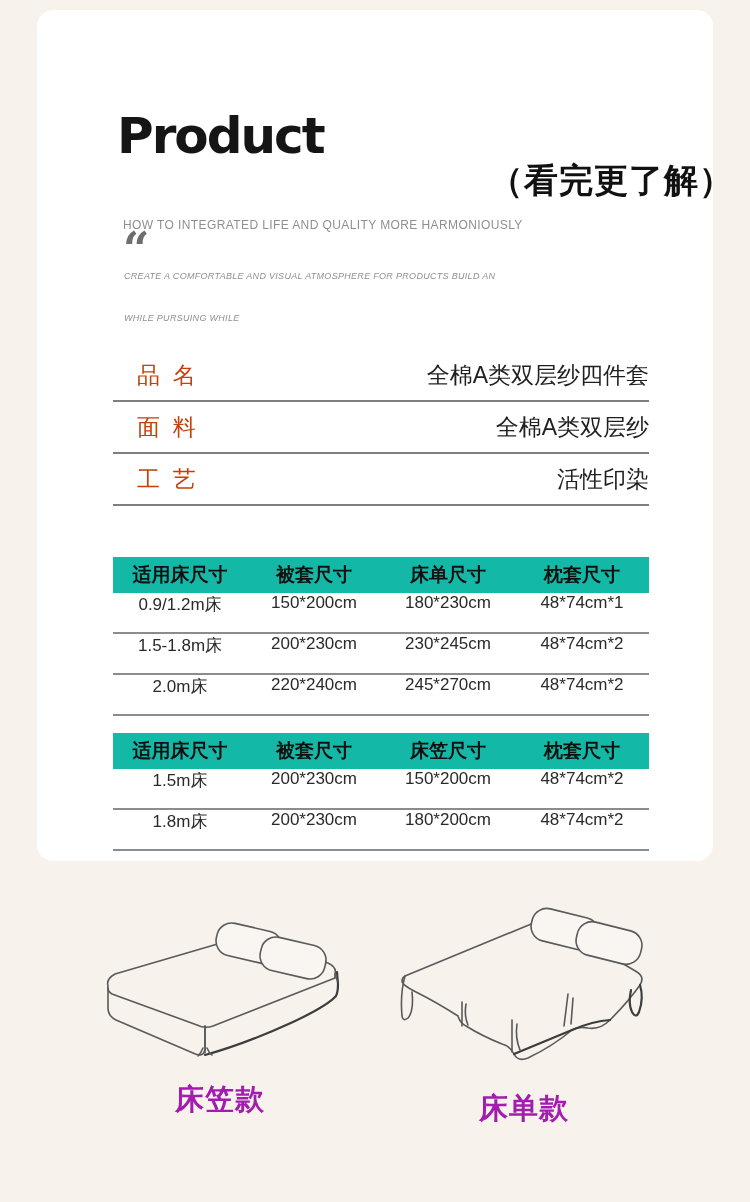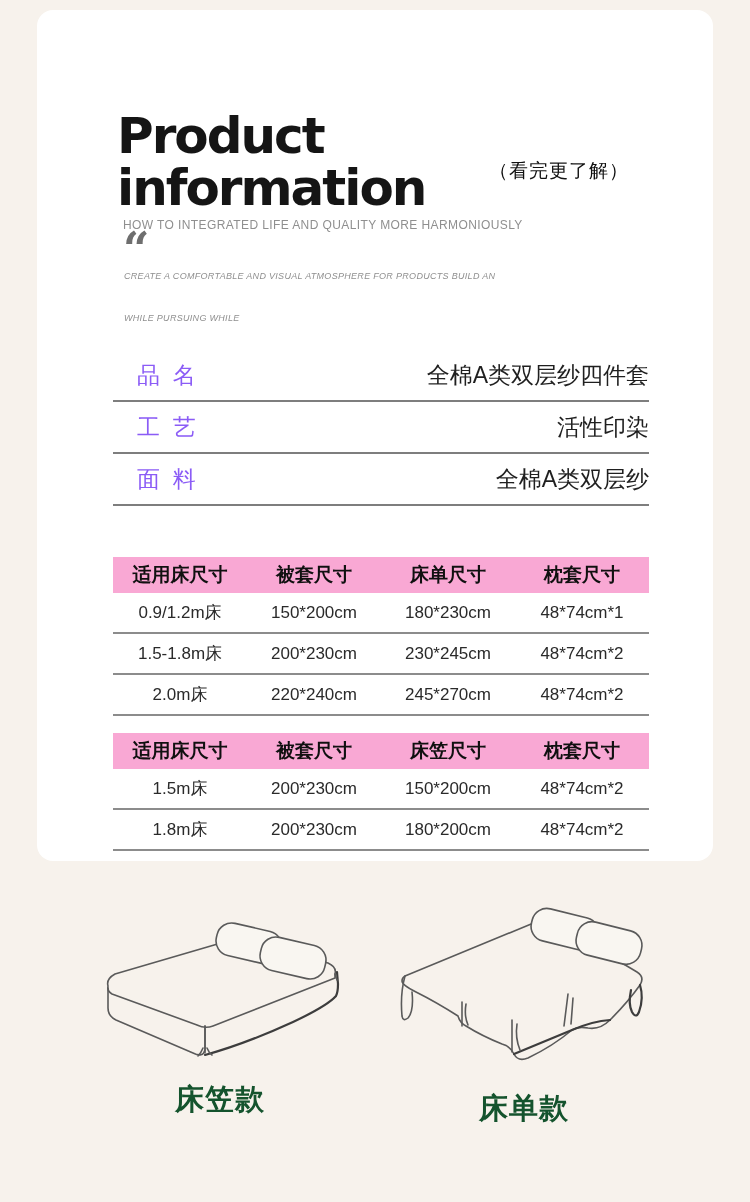--- a/index.html
+++ b/index.html
@@ -14,98 +14,98 @@
   }
   
   .title{
     position:absolute;left:80px;top:66px;
     font-family:"DejaVu Sans","Liberation Sans",sans-serif;
     font-weight:bold;font-size:50px;line-height:1.04;letter-spacing:-2px;
     color:#151515;
   }
   .title-cn{
     position:absolute;left:452px;top:148px;
-    font-size:19px;font-weight:normal;color:#111;letter-spacing:1px;white-space:nowrap;
+    font-size:34px;font-weight:bold;color:#111;letter-spacing:1px;white-space:nowrap;
   }
   .subtitle{
     position:absolute;left:86px;top:208px;
     font-size:12px;color:#8F8F8F;letter-spacing:.4px;white-space:nowrap;
   }
   .quote-mark{
     position:absolute;left:86px;top:216px;
     font-family:"DejaVu Serif","Liberation Serif",serif;
     font-size:46px;font-weight:bold;color:#6E6E6E;line-height:1;
   }
   .quote-text{
     position:absolute;left:87px;top:256px;
     font-size:9px;color:#8F8F8F;line-height:21px;letter-spacing:.3px;white-space:nowrap;font-style:italic;
   }
   
   .attr-table{position:absolute;left:76px;top:340px;width:536px;}
   .attr-row{
     height:50px;display:flex;justify-content:space-between;align-items:center;
     border-bottom:2px solid #7E7E7E;
   }
-  .attr-label{font-size:23px;color:#8b5cf6;white-space:pre;padding-left:24px;}
+  .attr-label{font-size:23px;color:#c2410c;white-space:pre;padding-left:24px;}
   .attr-value{font-size:23px;color:#1F1F1F;text-align:center;}
   
   .size-table{position:absolute;left:76px;width:536px;}
   #size-table-1{top:547px;}
   #size-table-2{top:723px;}
   .st-header{
-    height:36px;background:#f9a8d4;display:flex;align-items:center;
+    height:36px;background:#14b8a6;display:flex;align-items:center;
     font-weight:bold;font-size:19px;color:#101010;
   }
   .st-row{
-    height:39px;display:flex;align-items:center;
+    height:39px;display:flex;
     font-size:17px;color:#2A2A2A;border-bottom:2px solid #8C8C8C;
   }
   .st-cell{flex:1;text-align:center;}
   
   .fig-svg{position:absolute;}
   #fig1-svg{left:95px;top:922px;}
   #fig2-svg{left:388px;top:906px;}
   .fig-label{
-    position:absolute;top:1080px;font-size:29px;font-weight:bold;color:#14532d;
+    position:absolute;top:1080px;font-size:29px;font-weight:bold;color:#a21caf;
     text-align:center;letter-spacing:1px;
   }
   #fig1-label{left:95px;width:250px;}
   #fig2-label{left:392px;width:264px;margin-top:9px;}
   .stroke{fill:none;stroke:#5A5A5A;stroke-width:1.6;stroke-linecap:round;stroke-linejoin:round;}
   .stroke-dark{fill:none;stroke:#3D3D3D;stroke-width:2.2;stroke-linecap:round;stroke-linejoin:round;}
   .face{fill:#F7F2EC;stroke:#5A5A5A;stroke-width:1.6;stroke-linejoin:round;}
   .facew{fill:#F9F6F1;stroke:#5A5A5A;stroke-width:1.6;stroke-linejoin:round;}
 </style>
 </head>
 <body>
 
 <div class="card">
 
-  <h1 class="title"><span>Product</span><br><span>information</span></h1>
+  <h1 class="title"><span>Product</span><br></h1>
 
   <div class="title-cn">（看完更了解）</div>
 
   <div class="subtitle">HOW TO INTEGRATED LIFE AND QUALITY MORE HARMONIOUSLY</div>
 
   <div class="quote-mark">“</div>
 
   <div class="quote-text"><span>CREATE A COMFORTABLE AND VISUAL ATMOSPHERE FOR PRODUCTS BUILD AN</span><br><br><span>WHILE PURSUING WHILE</span></div>
 
   <div class="attr-table">
     <div class="attr-row">
       <span class="attr-label">品  名</span>
       <span class="attr-value">全棉A类双层纱四件套</span>
     </div>
     <div class="attr-row">
+      <span class="attr-label">面  料</span>
+      <span class="attr-value">全棉A类双层纱</span>
+    </div>
+    <div class="attr-row">
       <span class="attr-label">工  艺</span>
       <span class="attr-value">活性印染</span>
-    </div>
-    <div class="attr-row">
-      <span class="attr-label">面  料</span>
-      <span class="attr-value">全棉A类双层纱</span>
     </div>
   </div>
 
   <div class="size-table" id="size-table-1">
     <div class="st-header">
       <span class="st-cell">适用床尺寸</span>
       <span class="st-cell">被套尺寸</span>
       <span class="st-cell">床单尺寸</span>
       <span class="st-cell">枕套尺寸</span>
     </div>

